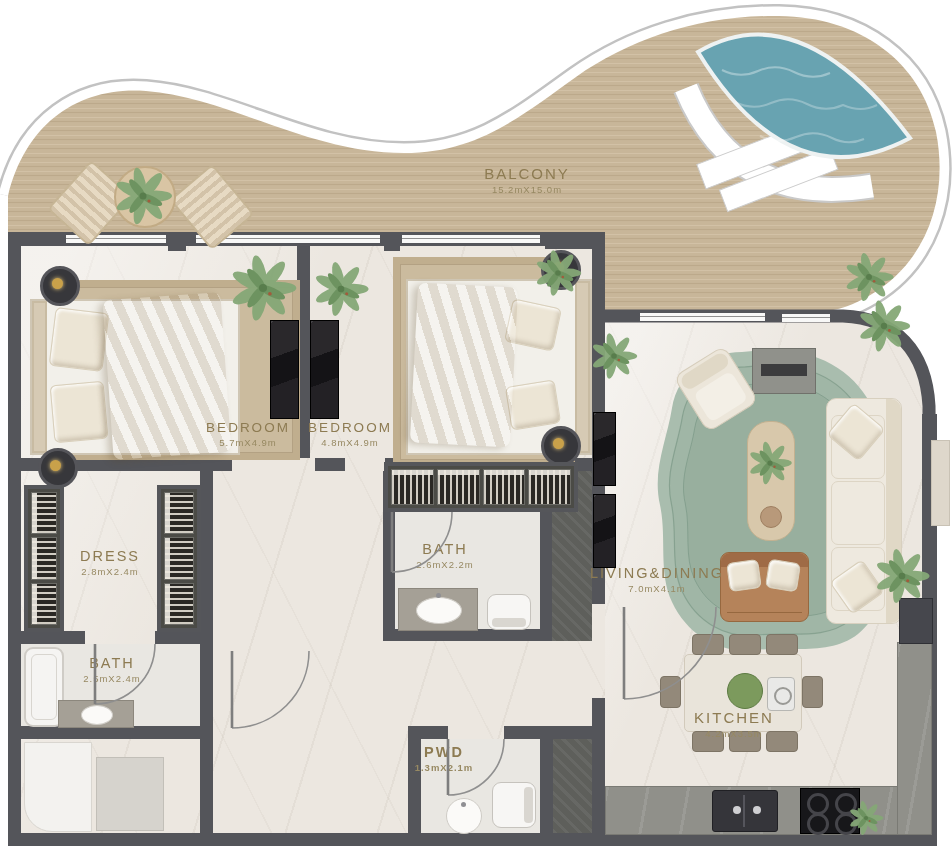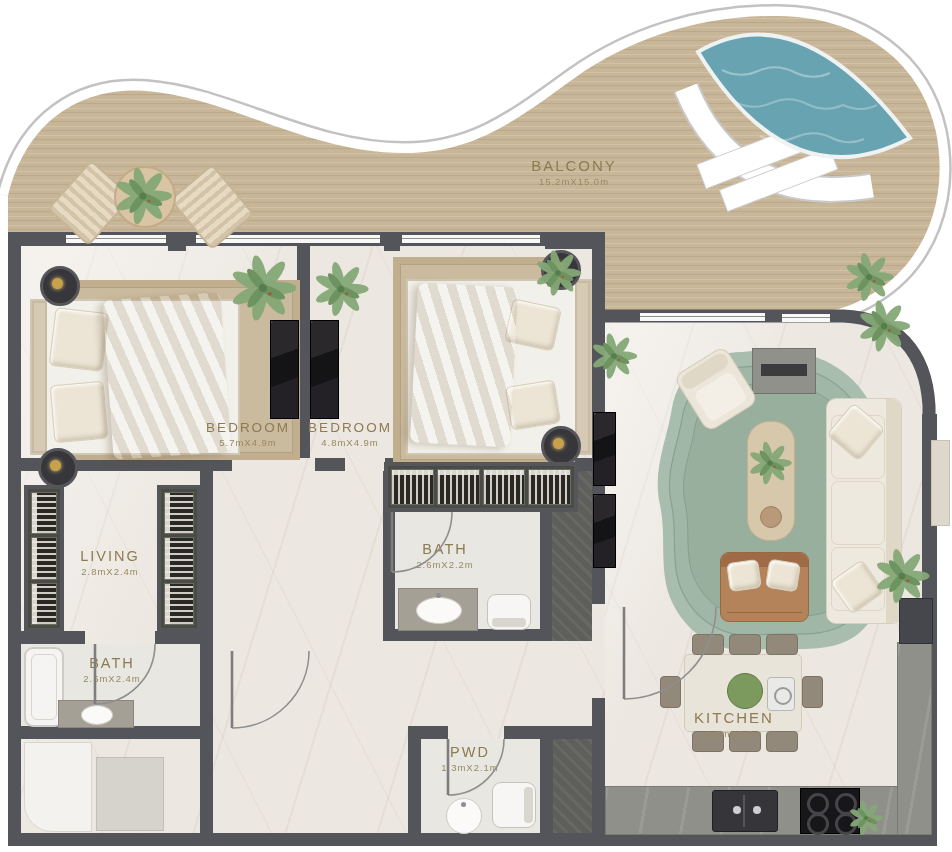--- a/index.html
+++ b/index.html
@@ -267,47 +267,51 @@
     <div style="position:absolute;left:6px;top:4px;width:16px;height:16px;border-radius:50%;border:3px solid #45454a;"></div>
     <div style="position:absolute;left:34px;top:4px;width:16px;height:16px;border-radius:50%;border:3px solid #45454a;"></div>
     <div style="position:absolute;left:6px;top:24px;width:16px;height:16px;border-radius:50%;border:3px solid #45454a;"></div>
     <div style="position:absolute;left:34px;top:24px;width:16px;height:16px;border-radius:50%;border:3px solid #45454a;"></div>
   </div>
 
   <div class="lounge" style="left:62px;top:170px;transform:rotate(42deg);"></div>
   <div class="lounge" style="left:184px;top:174px;transform:rotate(-40deg);"></div>
   <div class="abs" style="left:114px;top:166px;width:58px;height:58px;border-radius:50%;background:#d9c5a4;border:2px solid #c2ab85;"></div>
 
-  <div class="label" style="left:527px;top:172px;margin-left:47px;">
+  <div class="label" style="left:527px;top:180px;">
     <span class="nm" style="font-size:15px;">BALCONY</span>
     <span class="dm">15.2mX15.0m</span>
   </div>
   <div class="label" style="left:248px;top:434px;">
     <span class="nm" style="font-size:13.5px;">BEDROOM</span>
     <span class="dm">5.7mX4.9m</span>
   </div>
   <div class="label" style="left:350px;top:434px;">
     <span class="nm" style="font-size:13.5px;">BEDROOM</span>
     <span class="dm">4.8mX4.9m</span>
   </div>
   <div class="label" style="left:110px;top:563px;">
-    <span class="nm">LIVING</span>
+    <span class="nm">DRESS</span>
     <span class="dm">2.8mX2.4m</span>
   </div>
   <div class="label" style="left:445px;top:556px;">
     <span class="nm">BATH</span>
     <span class="dm">2.6mX2.2m</span>
   </div>
   <div class="label" style="left:112px;top:670px;">
     <span class="nm">BATH</span>
     <span class="dm">2.5mX2.4m</span>
   </div>
-  <div class="label" style="left:470px;top:759px;">
+  <div class="label" style="left:444px;top:759px;font-weight:bold;">
     <span class="nm">PWD</span>
     <span class="dm">1.3mX2.1m</span>
+  </div>
+  <div class="label" style="left:657px;top:580px;">
+    <span class="nm" style="font-size:14.5px;">LIVING&amp;DINING</span>
+    <span class="dm">7.0mX4.1m</span>
   </div>
   <div class="label" style="left:734px;top:724px;">
     <span class="nm" style="font-size:15px;">KITCHEN</span>
     <span class="dm">4.2mX3.5m</span>
   </div>
 
   <svg class="layer" width="952" height="852">
     <g stroke="#8f8f8f" stroke-width="1.6" fill="none">
       <path d="M 452 512 A 60 60 0 0 1 392 572"></path>
       <path d="M 155 644 A 60 60 0 0 1 95 704"></path>

